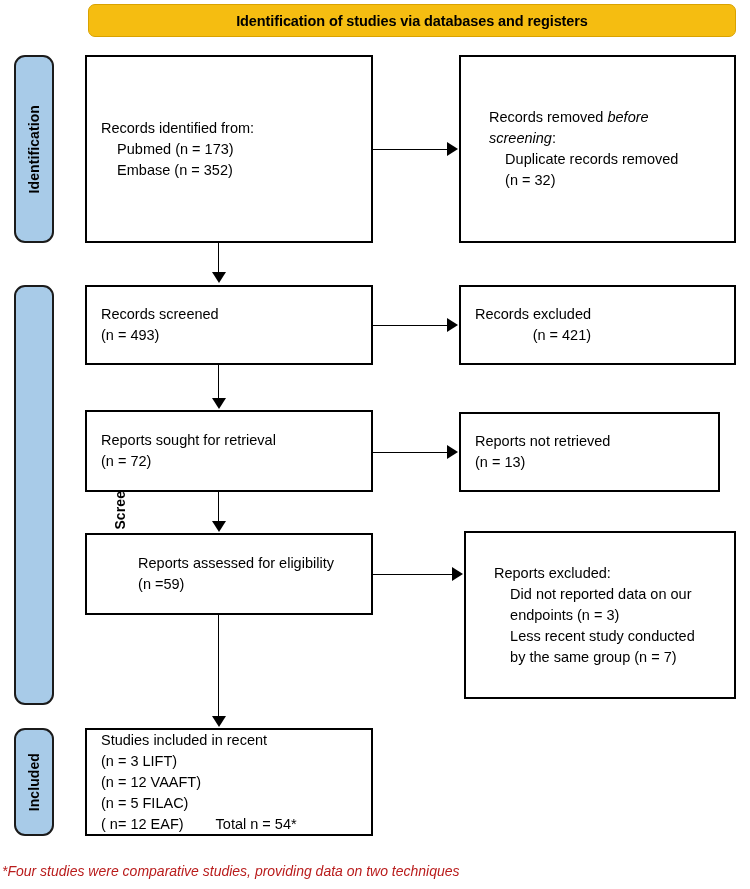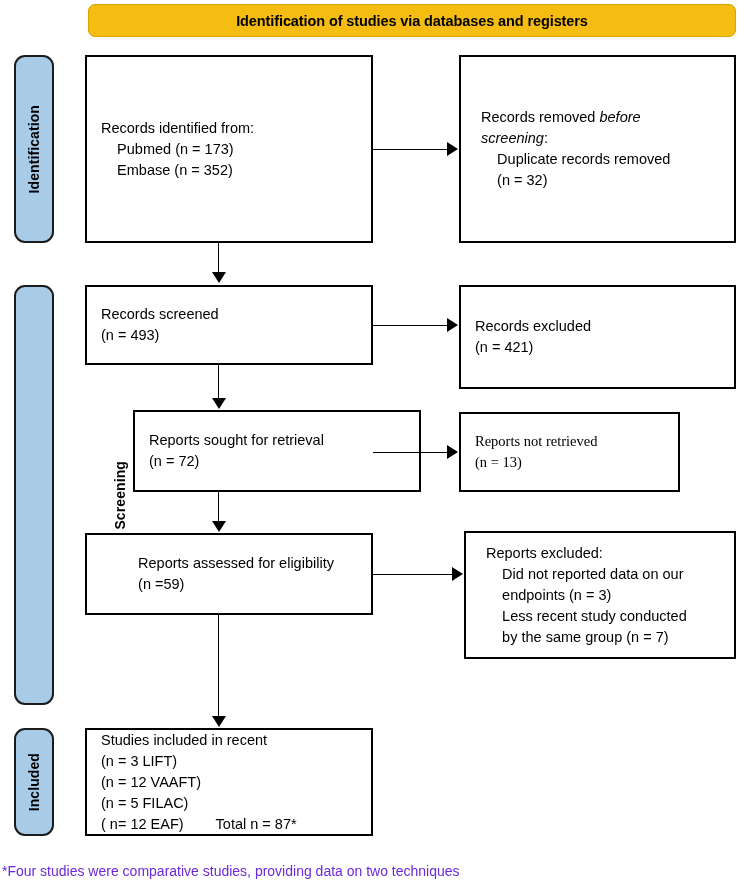--- a/index.html
+++ b/index.html
@@ -83,29 +83,29 @@
     line-height: 21px;
     color: #000000;
     padding: 0 0 0 14px;
     white-space: pre;
   }
   .box-text em { font-style: italic; }
 
   #box-identified      { left: 85px;  top: 55px;  width: 288px; height: 188px; }
   #box-removed         { left: 459px; top: 55px;  width: 277px; height: 188px; }
   #box-screened        { left: 85px;  top: 285px; width: 288px; height: 80px;  }
-  #box-excluded        { left: 459px; top: 285px; width: 277px; height: 104px;  }
-  #box-sought          { left: 85px;  top: 410px; width: 288px; height: 82px; margin-left: 48px;  }
-  #box-not-retrieved   { left: 459px; top: 412px; width: 221px; height: 80px; font-family: Liberation Serif, serif;  }
+  #box-excluded        { left: 459px; top: 285px; width: 277px; height: 80px; text-align: right;  }
+  #box-sought          { left: 85px;  top: 410px; width: 288px; height: 82px;  }
+  #box-not-retrieved   { left: 459px; top: 412px; width: 261px; height: 80px;  }
   #box-assessed        { left: 85px;  top: 533px; width: 288px; height: 82px; justify-content: center;  }
-  #box-reports-excl    { left: 464px; top: 531px; width: 272px; height: 128px; }
+  #box-reports-excl    { left: 464px; top: 531px; width: 272px; height: 168px; }
   #box-included        { left: 85px;  top: 728px; width: 288px; height: 108px; }
 
   #box-removed .box-text,
-  #box-reports-excl .box-text { padding-left: 20px; }
+  #box-reports-excl .box-text { padding-left: 28px; }
 
   
   .vline {
     position: absolute;
     width: 0;
     border-left: 1.6px solid #000000;
   }
   .hline {
     position: absolute;
     height: 0;
@@ -148,22 +148,23 @@
   #ar3 { left: 447px; top: 445px; }
   #ar4 { left: 452px; top: 567px; }
 
   
   .footnote {
     position: absolute;
     left: 2px;
     top: 862px;
     font-size: 14px;
     line-height: 18px;
-    color: #6d28d9;
+    color: #b91c1c;
     white-space: nowrap;
+    font-style: italic;
   }
 </style>
 </head>
 <body>
 
 <div id="diagram">
 
   <div class="banner">
     <span class="banner-text">Identification of studies via databases and registers</span>
   </div>
@@ -222,21 +223,21 @@
 <span>    endpoints (n = 3)</span>
 <span>    Less recent study conducted</span>
 <span>    by the same group (n = 7)</span></div>
   </div>
 
   <div class="box" id="box-included">
     <div class="box-text"><span>Studies included in recent</span>
 <span>(n = 3 LIFT)</span>
 <span>(n = 12 VAAFT)</span>
 <span>(n = 5 FILAC)</span>
-<span>( n= 12 EAF)        Total n = 87*</span></div>
+<span>( n= 12 EAF)        Total n = 54*</span></div>
   </div>
 
   <div class="vline" id="v1"></div>
   <div class="arrow-down" id="a1"></div>
   <div class="vline" id="v2"></div>
   <div class="arrow-down" id="a2"></div>
   <div class="vline" id="v3"></div>
   <div class="arrow-down" id="a3"></div>
   <div class="vline" id="v4"></div>
   <div class="arrow-down" id="a4"></div>

